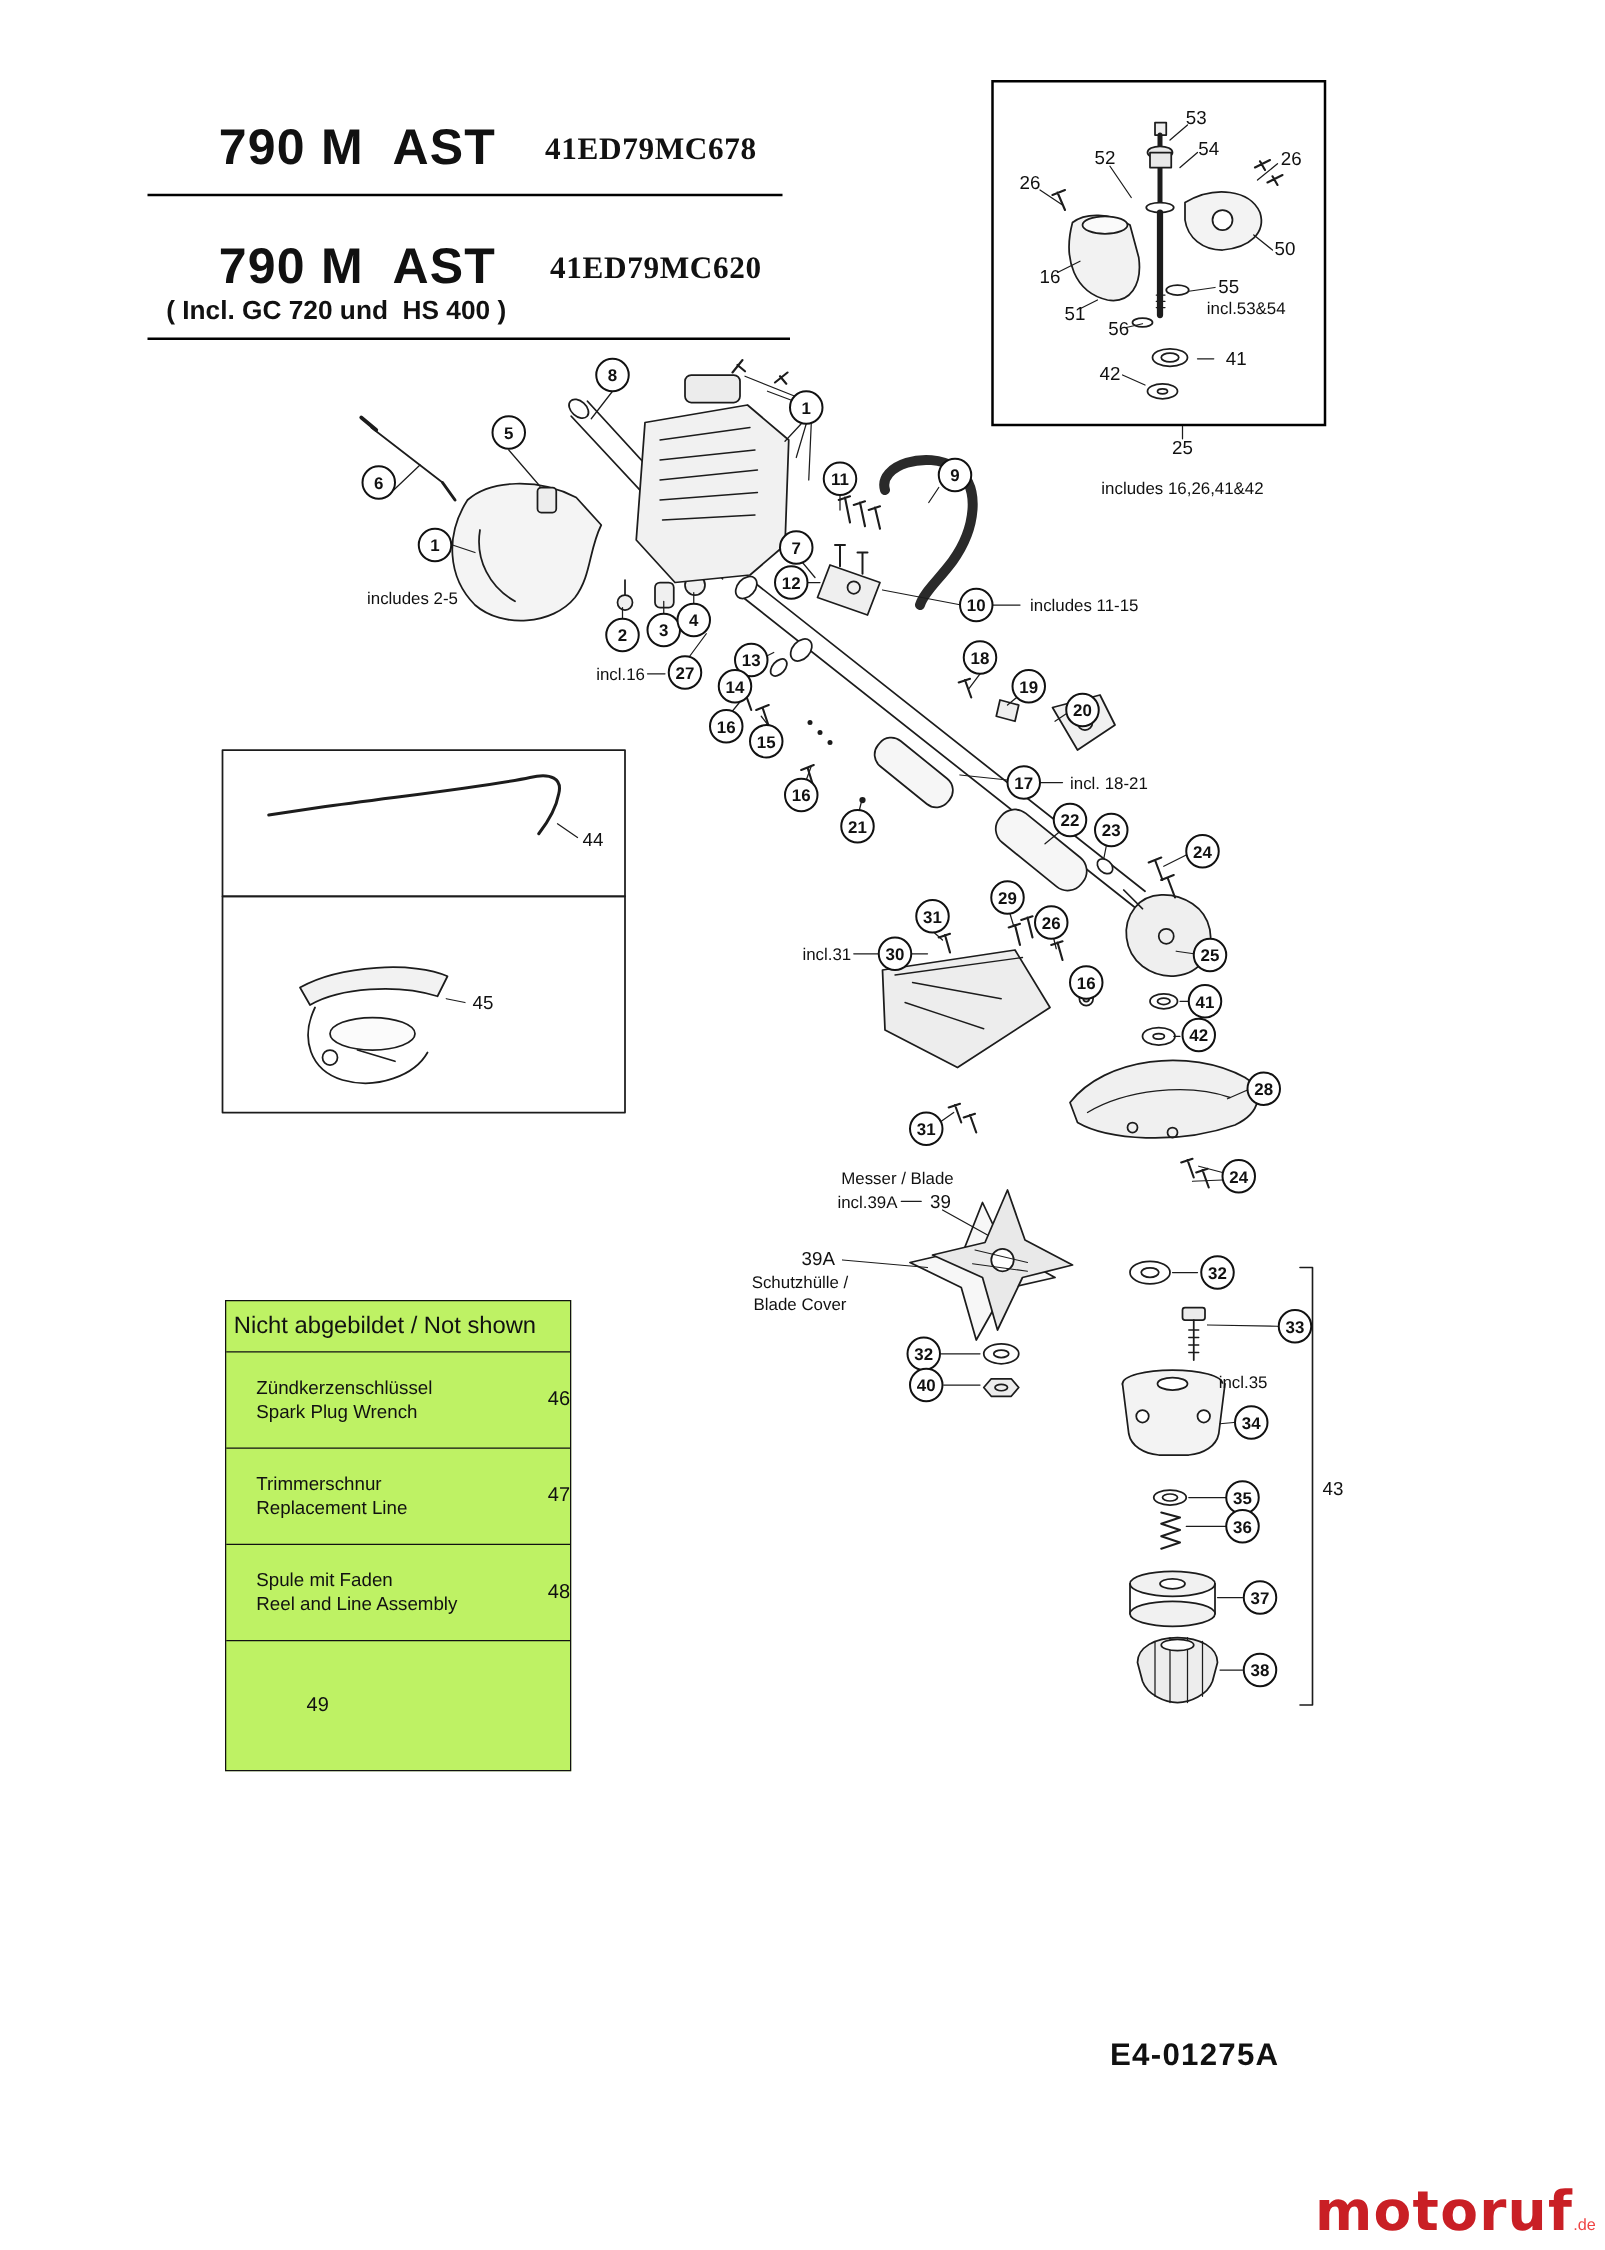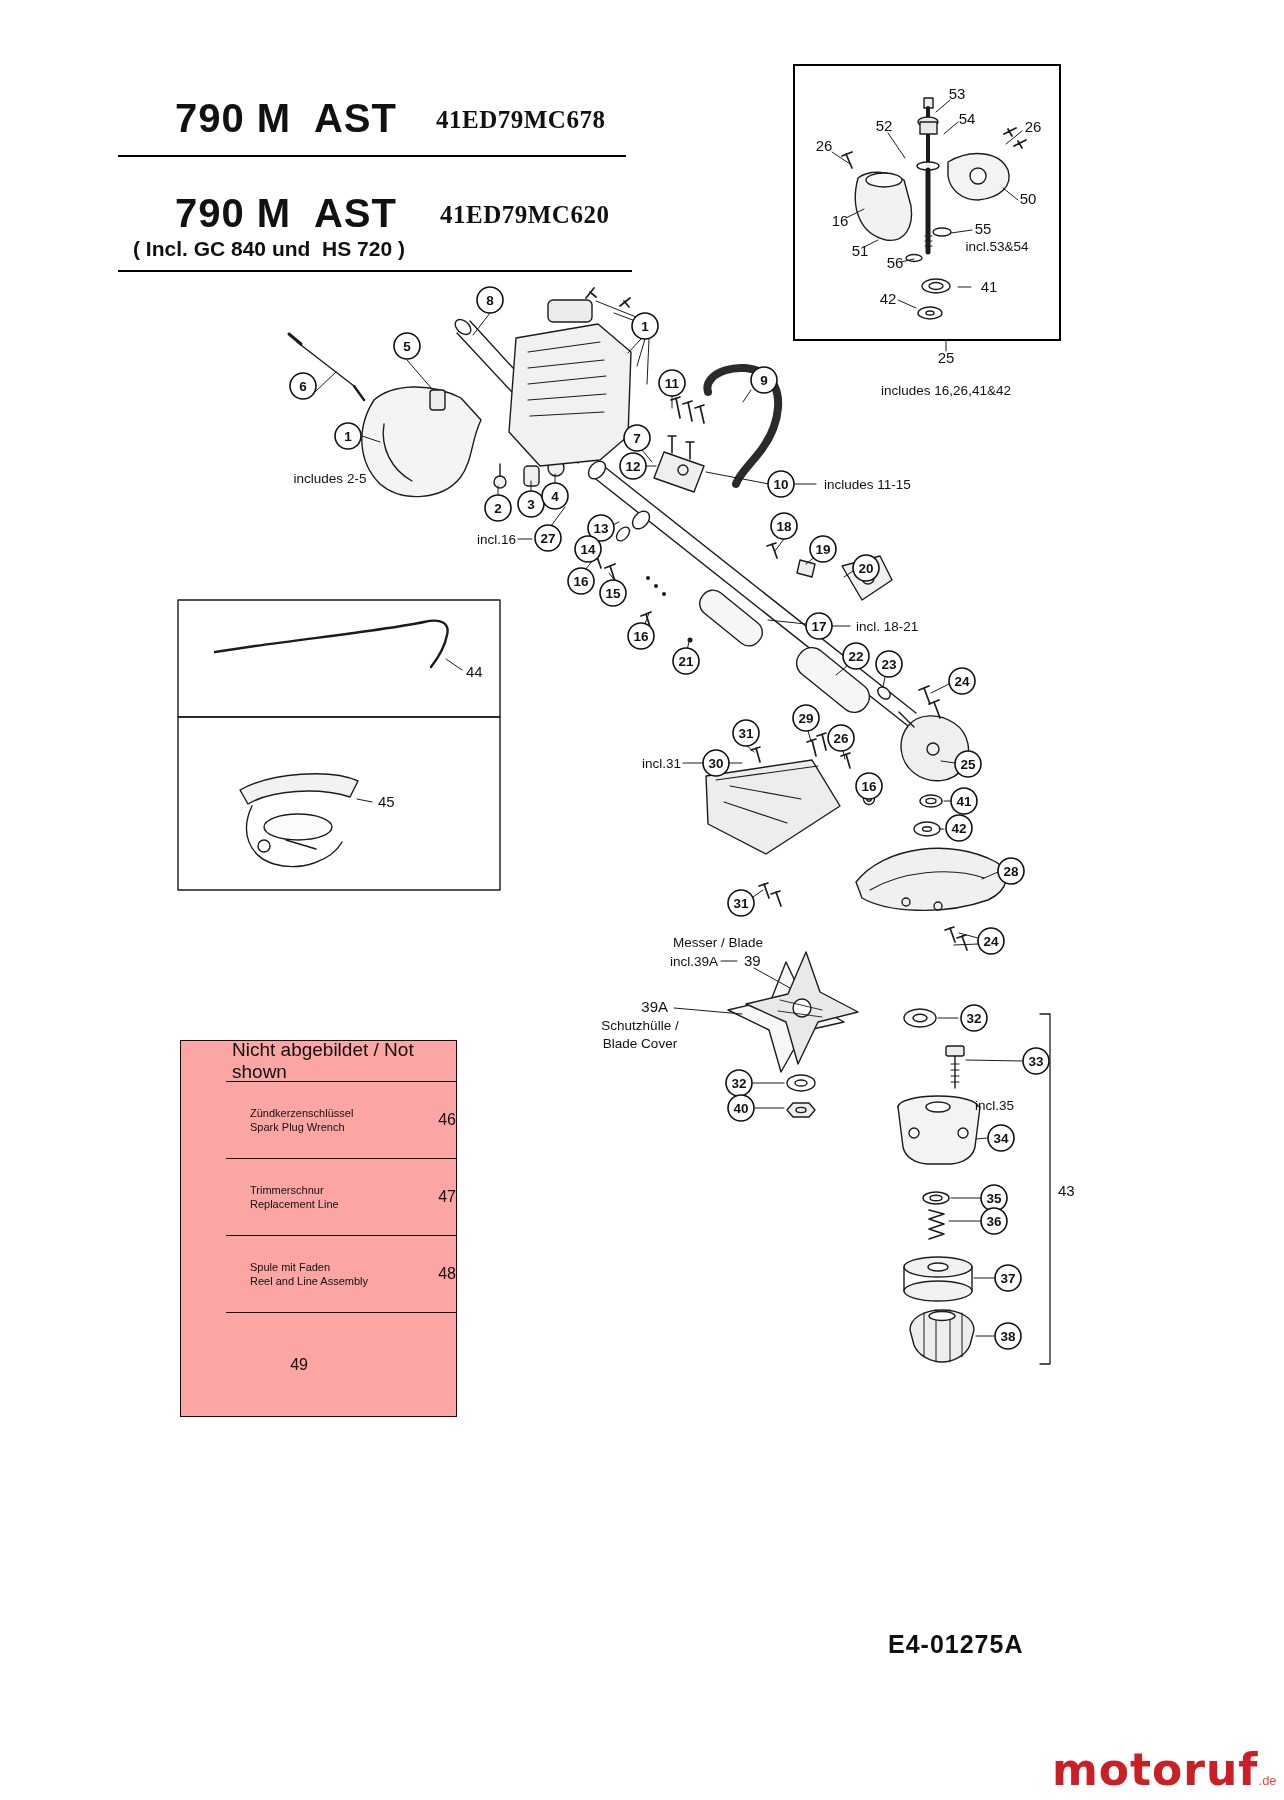--- a/index.html
+++ b/index.html
@@ -17,25 +17,25 @@
   .model-code{position:absolute;font-size:25px;font-weight:bold;letter-spacing:.5px;font-family:Liberation Serif, serif;}
   .model-note{position:absolute;left:133px;top:237px;font-size:21px;font-weight:bold;white-space:pre;}
   .rule{position:absolute;height:0;border-top:2px solid #000;z-index:2;}
   .m1{left:127px;top:96px;} .c1{left:436px;top:106px;}
   .r1{left:118px;top:155px;width:508px;}
   .m2{left:127px;top:191px;} .c2{left:440px;top:201px;}
   .r2{left:118px;top:270px;width:514px;}
 
   .inset-box{position:absolute;left:793px;top:64px;width:268px;height:277px;border:2px solid #000;z-index:1;background:#fff;}
 
-  .ns-table{position:absolute;left:180px;top:1040px;width:277px;border:1.5px solid #111;z-index:4;background:#fca5a5;padding-left:45px;}
+  .ns-table{position:absolute;left:180px;top:1040px;width:277px;border:1.5px solid #111;z-index:4;background:#bef264;}
   .ns-title{height:40px;display:flex;align-items:center;padding-left:6px;font-size:19px;color:#111;}
   .ns-row{display:flex;align-items:center;border-top:1.5px solid #111;height:77px;padding-left:24px;}
   .ns-row:last-child{height:104px;}
-  .ns-text{flex:1;font-size:11px;line-height:1.3;}
+  .ns-text{flex:1;font-size:15px;line-height:1.3;}
   .ns-num{width:58px;font-size:16px;text-align:right;flex:none;}
 
   .footer-code{position:absolute;left:888px;top:1630px;font-size:25px;font-weight:bold;letter-spacing:1px;z-index:4;}
   .watermark{position:absolute;left:1052px;top:1744px;z-index:4;white-space:nowrap;}
   .wm-name{font-size:44px;font-weight:bold;color:#c91f25;letter-spacing:1px;font-family:"DejaVu Sans",sans-serif;}
   .wm-tld{font-size:13px;color:#ef4444;}
 </style>
 </head>
 <body>
 
@@ -405,21 +405,21 @@
       <text x="946" y="363" class="lbl" text-anchor="middle">25</text>
       <text x="946" y="395" class="lbl lbl-small" text-anchor="middle">includes 16,26,41&amp;42</text>
     </svg>
 
   <div>
     <div class="model-name m1">790 M  AST</div>
     <div class="model-code c1">41ED79MC678</div>
     <div class="rule r1"></div>
     <div class="model-name m2">790 M  AST</div>
     <div class="model-code c2">41ED79MC620</div>
-    <div class="model-note">( Incl. GC 840 und  HS 720 )</div>
+    <div class="model-note">( Incl. GC 720 und  HS 400 )</div>
     <div class="rule r2"></div>
   </div>
 
   <div class="ns-table">
     <div class="ns-title">Nicht abgebildet / Not shown</div>
     <div id="not-shown-rows">
         <div class="ns-row">
           <div class="ns-text">
             <div>Zündkerzenschlüssel</div>
             <div>Spark Plug Wrench</div>

